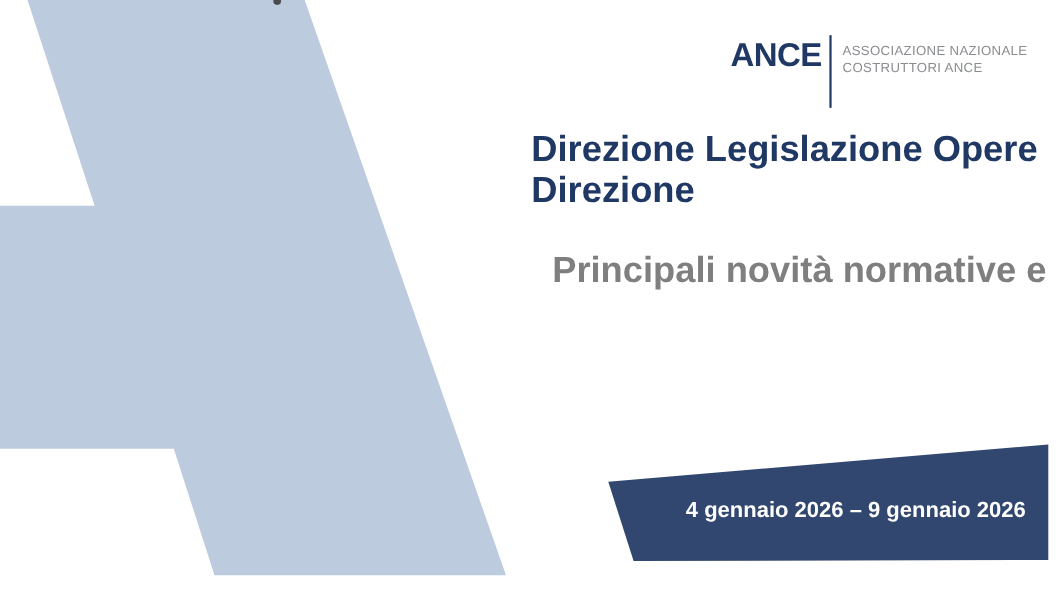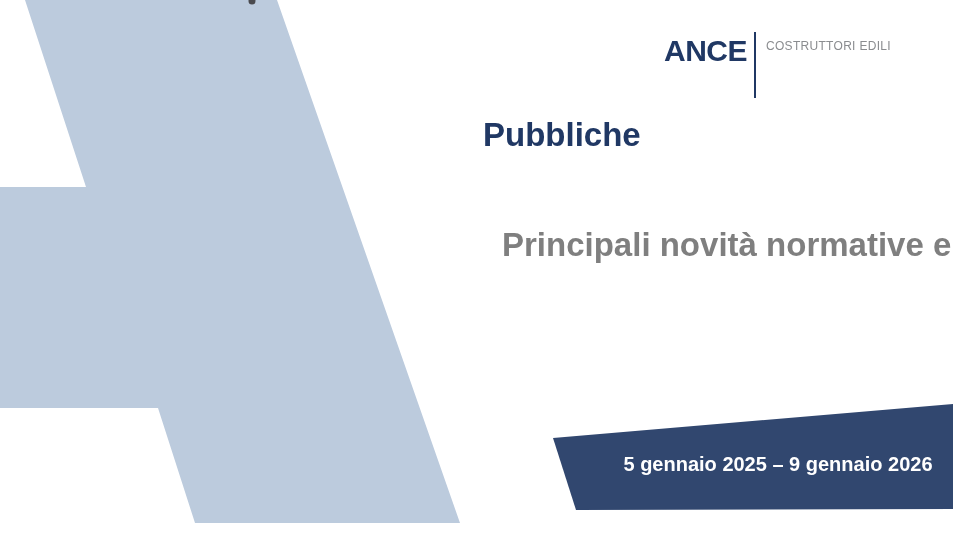--- a/index.html
+++ b/index.html
@@ -93,27 +93,29 @@
   <svg class="bg-svg" viewBox="0 0 960 541" aria-hidden="true">
     <polygon class="shape-blue" points="25,0 277,0 460,523 195,523 158,408 0,408 0,187 86,187"></polygon>
     <circle class="deco-dot" cx="252" cy="1" r="3.5"></circle>
     <polygon class="banner-shape" points="553,438 953,404 953,509 576,510"></polygon>
   </svg>
 
   <div class="logo">
     <div class="logo-wordmark">ANCE</div>
     <div class="logo-divider"></div>
     <div class="logo-sub">
-      <div>COSTRUTTORI EDILI</div>
+      <div>ASSOCIAZIONE NAZIONALE</div>
+      <div>COSTRUTTORI ANCE</div>
     </div>
   </div>
 
   <div class="title">
-    <div>Pubbliche</div>
+    <div>Direzione Legislazione Opere</div>
+    <div>Direzione</div>
   </div>
 
   <div class="subtitle">
     <div>Principali novità normative e</div>
   </div>
 
-  <div class="date-text">5 gennaio 2025 – 9 gennaio 2026</div>
+  <div class="date-text">4 gennaio 2026 – 9 gennaio 2026</div>
 
 </div>
 
 </body></html>

